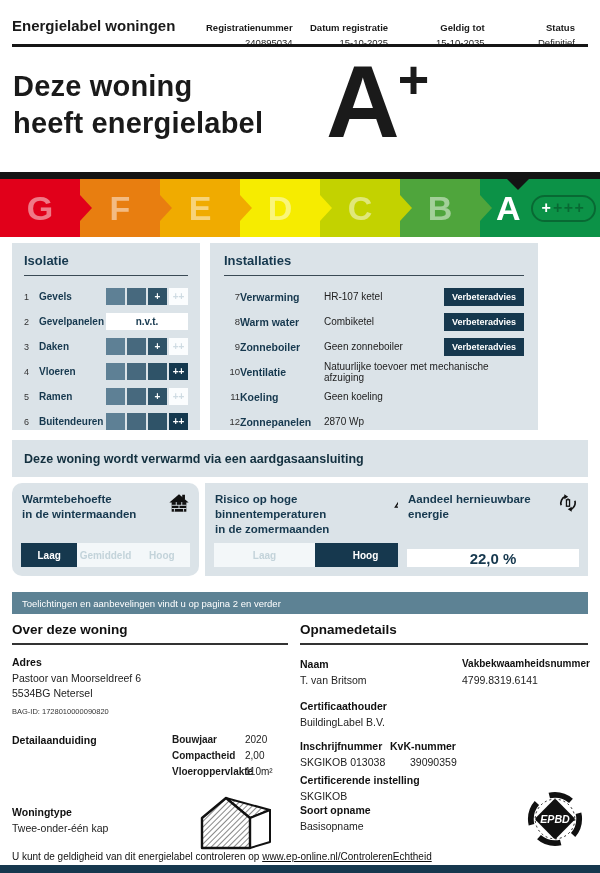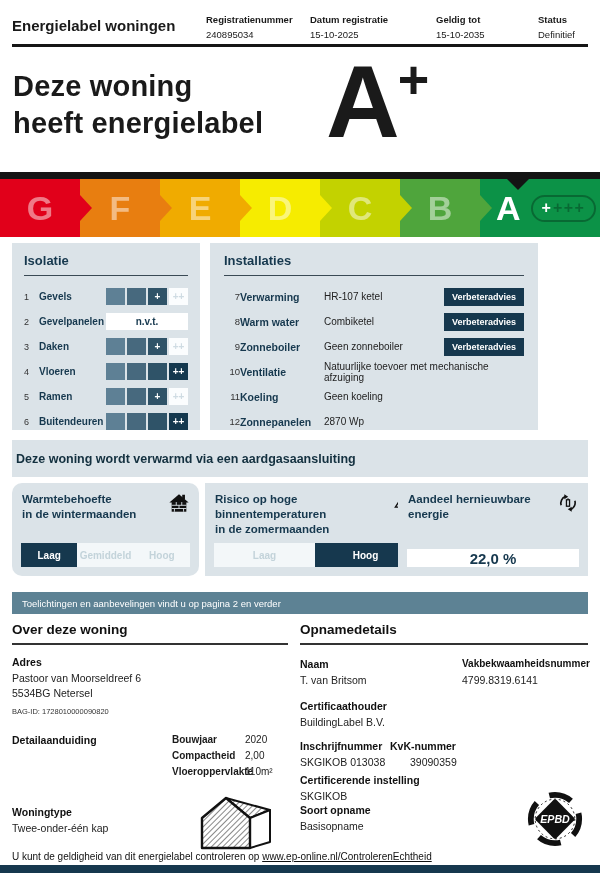--- a/index.html
+++ b/index.html
@@ -5,21 +5,21 @@
   :root{
     --navy:#16384e; --panel:#dbe3e8; --steel:#5d8294; --ink:#1a1a1a;
   }
   html,body{margin:0;padding:0;background:#888;}
   .page{position:relative;width:600px;height:873px;background:#fff;margin:0 auto;
         font-family:"Liberation Sans",sans-serif;color:var(--ink);overflow:hidden;}
 
   
   .doc-header{position:absolute;top:6px;left:12px;right:12px;height:36px;}
   .doc-title{position:absolute;left:0;top:11px;font-size:15px;font-weight:bold;}
-  .hfield{position:absolute;top:8px;}
+  .hfield{position:absolute;top:16px;text-align:right;}
   .hf-label{font-size:9.5px;font-weight:bold;}
   .hf-value{font-size:9.5px;margin-top:4px;}
   .header-rule{position:absolute;top:44px;left:12px;width:576px;height:3px;background:#161616;}
 
   
   .hero-text{position:absolute;top:68px;left:13px;font-size:29px;font-weight:bold;line-height:37px;letter-spacing:.2px;}
   .hero-grade{position:absolute;top:58px;left:326px;display:flex;align-items:flex-start;}
   .grade{font-size:102px;font-weight:bold;line-height:.88;letter-spacing:-2px;}
   .grade-plus{font-size:54px;font-weight:bold;line-height:.8;margin-top:0px;}
 
@@ -59,21 +59,21 @@
        display:flex;align-items:center;justify-content:center;}
 
   .inst-row{display:flex;align-items:center;height:25px;}
   .inst-num{width:16px;text-align:right;font-size:9.5px;color:#333;}
   .inst-label{width:84px;font-size:10.5px;font-weight:bold;color:var(--navy);}
   .inst-value{flex:1;font-size:10px;color:#222;}
   .badge{background:var(--navy);color:#fff;font-size:9px;font-weight:bold;padding:4px 8px;}
 
   
   .gas-banner{position:absolute;top:440px;left:12px;width:576px;height:37px;background:var(--panel);
-    box-sizing:border-box;display:flex;align-items:center;padding-left:4px;
+    box-sizing:border-box;display:flex;align-items:center;padding-left:12px;
     font-size:12.5px;font-weight:bold;color:#13303f;}
 
   
   .card{position:absolute;top:483px;height:93px;background:var(--panel);box-sizing:border-box;padding:9px 10px;}
   .card-winter{left:12px;width:187px;border-radius:10px;}
   .card-summer{left:205px;width:220px;}
   .card-renewable{left:398px;width:190px;}
   .card-title{font-size:11.5px;font-weight:bold;color:var(--navy);white-space:pre-line;line-height:1.3;padding-right:26px;}
   .card-icon{position:absolute;top:9px;right:9px;}
   .segmented{position:absolute;left:9px;right:9px;bottom:9px;height:24px;display:flex;}

